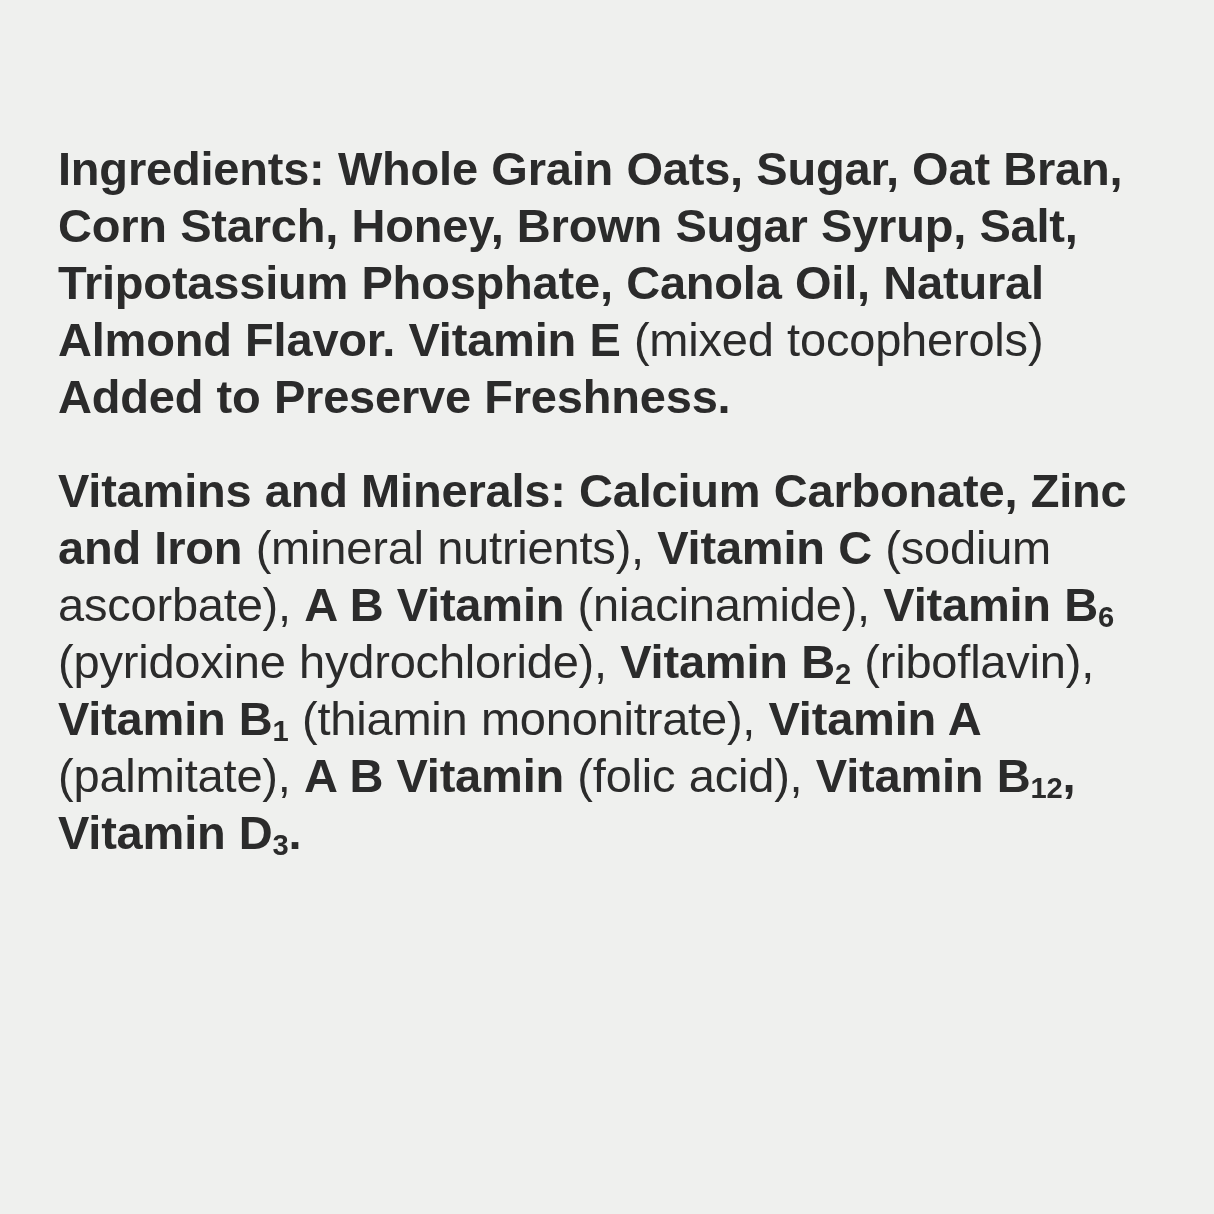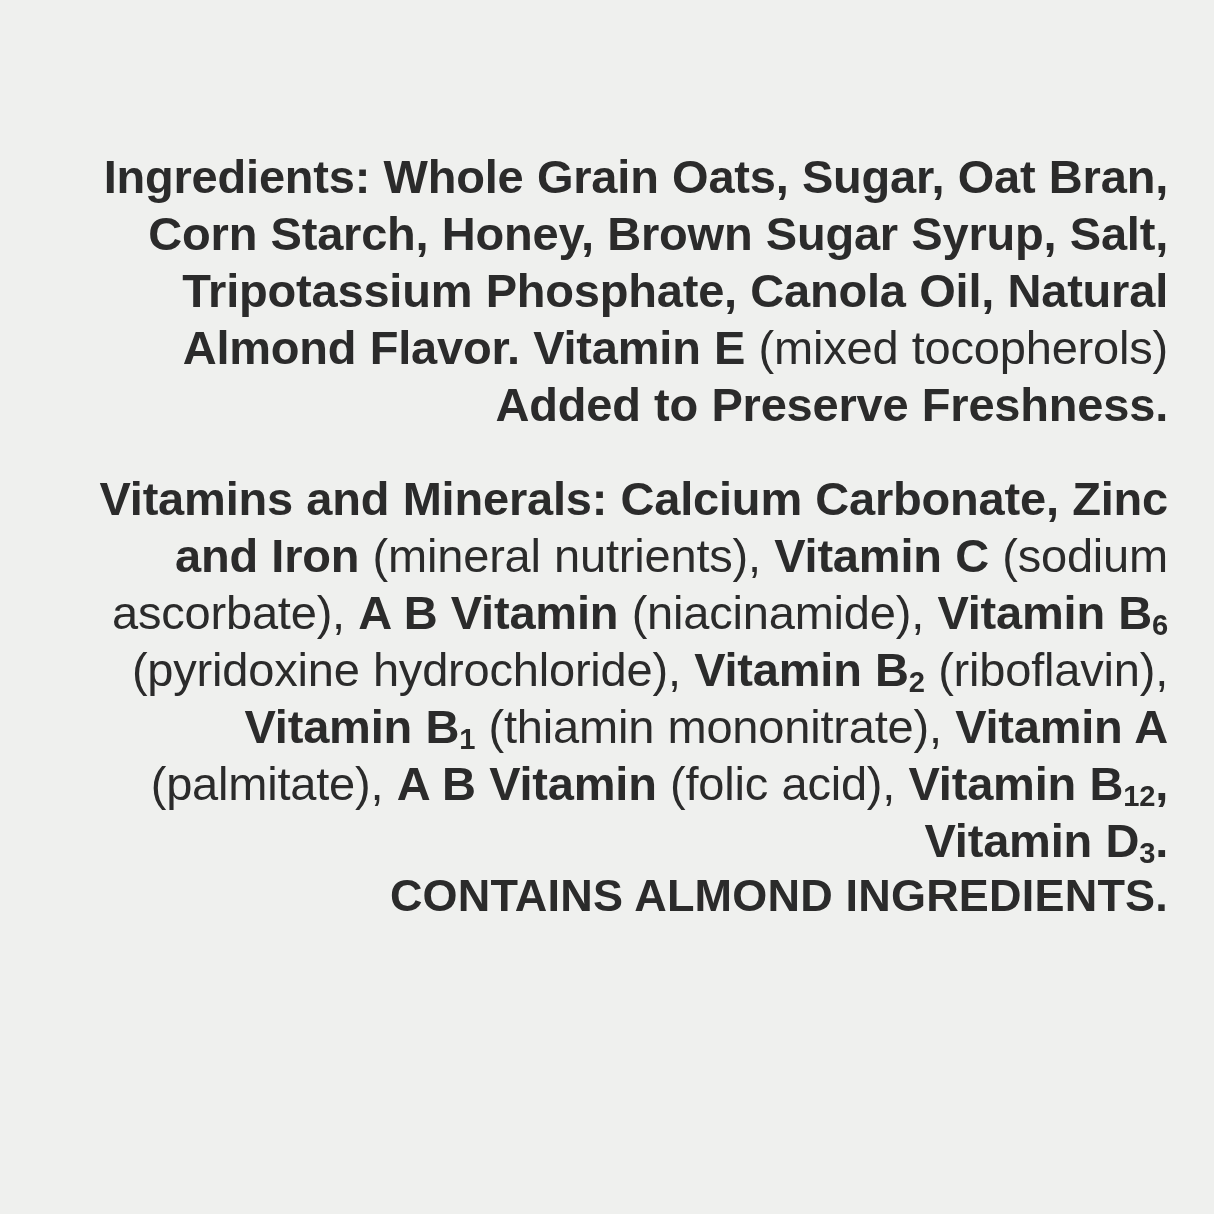--- a/index.html
+++ b/index.html
@@ -18,23 +18,22 @@
     left: 0;
     top: 0;
     width: 1214px;
     height: 1214px;
     background: #eff0ee;
     box-sizing: border-box;
   }
   .content {
     position: absolute;
     left: 58px;
-    top: 148px;
+    top: 140px;
     width: 1110px;
-    text-align: right;
   }
   .para {
     color: #2b2b2b;
     font-size: 47px;
     line-height: 57px;
     letter-spacing: -0.2px;
     word-spacing: 0.5px;
     margin: 0;
   }
   .para.ingredients {
@@ -67,16 +66,15 @@
 </head>
 <body>
 
 <div class="label-panel">
   <div class="content">
 
     <p class="para ingredients"><span class="b">Ingredients:</span><span class="b"> Whole Grain Oats, Sugar, Oat Bran, Corn Starch, Honey, Brown Sugar Syrup, Salt, Tripotassium Phosphate, Canola Oil, Natural Almond Flavor. </span><span class="b">Vitamin E</span><span class="n"> (mixed tocopherols) </span><span class="b">Added to Preserve Freshness.</span></p>
 
     <p class="para vitamins"><span class="b">Vitamins and Minerals:</span><span class="b"> Calcium Carbonate, Zinc and Iron</span><span class="n"> (mineral nutrients), </span><span class="b">Vitamin C</span><span class="n"> (sodium ascorbate), </span><span class="b">A B Vitamin</span><span class="n"> (niacinamide), </span><span class="b">Vitamin B</span><sub class="b">6</sub><span class="n"> (pyridoxine hydrochloride), </span><span class="b">Vitamin B</span><sub class="b">2</sub><span class="n"> (riboflavin), </span><span class="b">Vitamin B</span><sub class="b">1</sub><span class="n"> (thiamin mononitrate), </span><span class="b">Vitamin A</span><span class="n"> (palmitate), </span><span class="b">A B Vitamin</span><span class="n"> (folic acid), </span><span class="b">Vitamin B</span><sub class="b">12</sub><span class="b">, </span><span class="b">Vitamin D</span><sub class="b">3</sub><span class="b">.</span></p>
 
-    <p class="contains">CONTAINS ALMOND INGREDIENTS.</p>
 
   </div>
 </div>
 
 </body></html>

